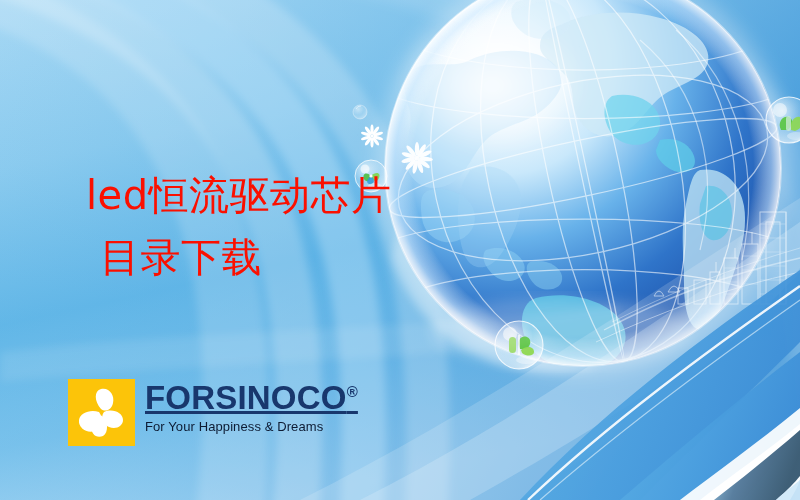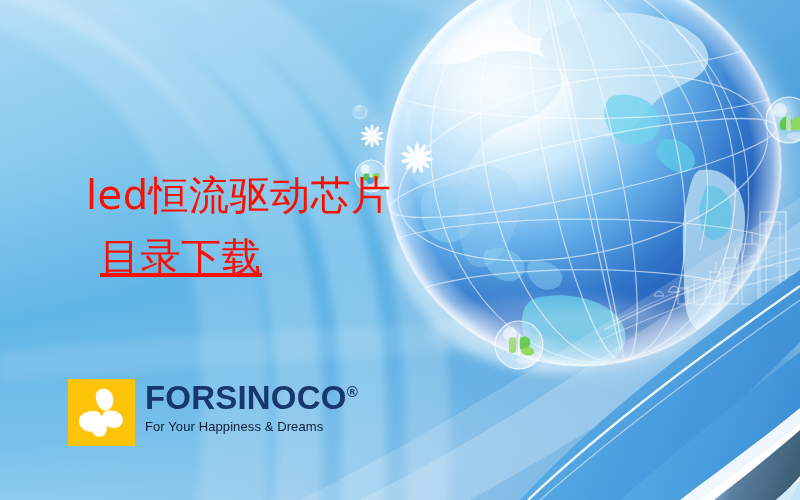--- a/index.html
+++ b/index.html
@@ -31,21 +31,21 @@
     z-index: 40;
     color: #fb1000;
     font-size: 40px;
     line-height: 1.0;
     letter-spacing: 0.5px;
     white-space: nowrap;
     font-family: "DejaVu Sans", "Liberation Sans", sans-serif;
     margin-top: 15px;
   }
   .headline .l1 { display:block; }
-  .headline .l2 { display:block; margin-top: 22px; margin-left: 14px; text-decoration: underline; }
+  .headline .l2 { display:block; margin-top: 22px; margin-left: 14px; }
 
   
   .logo-lockup {
     position: absolute;
     left: 68px;
     top: 379px;
     z-index: 40;
     display: flex;
     align-items: flex-start;
   }
@@ -64,20 +64,21 @@
     flex-direction: column;
   }
   .logo-name {
     color: #18376d;
     font-size: 33px;
     font-weight: bold;
     letter-spacing: 0.2px;
     line-height: 1;
     white-space: nowrap;
     font-family: "Liberation Sans", sans-serif;
+    text-decoration: underline;
   }
   .logo-name sup {
     font-size: 15px;
     vertical-align: super;
     line-height: 0;
   }
   .logo-tag {
     color: #0d1b33;
     font-size: 13px;
     line-height: 1;

